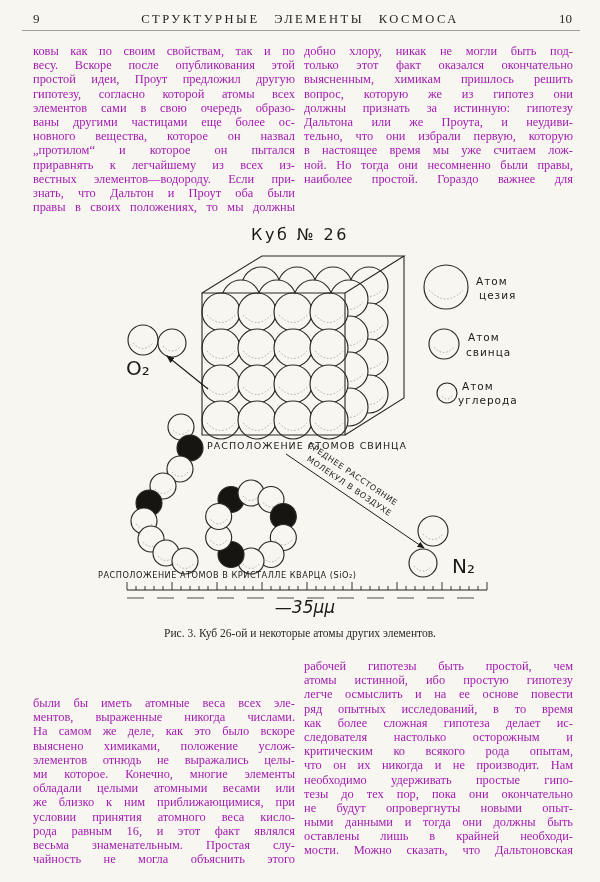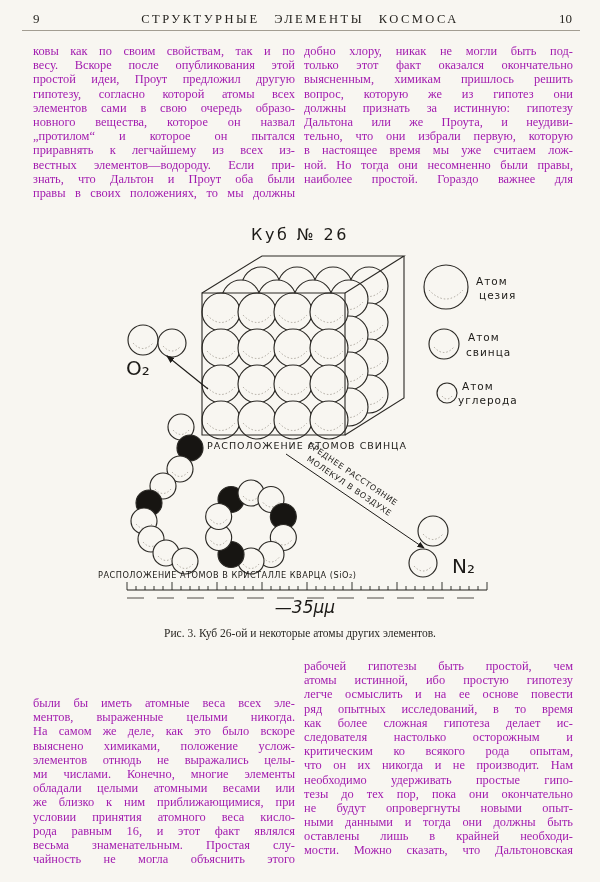--- a/index.html
+++ b/index.html
@@ -37,20 +37,21 @@
   <div class="hdr-title">СТРУКТУРНЫЕ ЭЛЕМЕНТЫ КОСМОСА</div>
   <div class="hdr-num right">10</div>
   <div class="hdr-rule"></div>
 
   <div class="col" id="col-tl">
       <div class="tline">ковы как по своим свойствам, так и по</div>
       <div class="tline">весу. Вскоре после опубликования этой</div>
       <div class="tline">простой идеи, Проут предложил другую</div>
       <div class="tline">гипотезу, согласно которой атомы всех</div>
       <div class="tline">элементов сами в свою очередь образо-</div>
+      <div class="tline">ваны другими частицами еще более ос-</div>
       <div class="tline">новного вещества, которое он назвал</div>
       <div class="tline">„протилом“ и которое он пытался</div>
       <div class="tline">приравнять к легчайшему из всех из-</div>
       <div class="tline">вестных элементов—водороду. Если при-</div>
       <div class="tline">знать, что Дальтон и Проут оба были</div>
       <div class="tline">правы в своих положениях, то мы должны</div>
     </div>
   <div class="col" id="col-tr">
       <div class="tline">добно хлору, никак не могли быть под-</div>
       <div class="tline">только этот факт оказался окончательно</div>
@@ -58,25 +59,25 @@
       <div class="tline">вопрос, которую же из гипотез они</div>
       <div class="tline">должны признать за истинную: гипотезу</div>
       <div class="tline">Дальтона или же Проута, и неудиви-</div>
       <div class="tline">тельно, что они избрали первую, которую</div>
       <div class="tline">в настоящее время мы уже считаем лож-</div>
       <div class="tline">ной. Но тогда они несомненно были правы,</div>
       <div class="tline">наиболее простой. Гораздо важнее для</div>
     </div>
   <div class="col" id="col-bl">
       <div class="tline">были бы иметь атомные веса всех эле-</div>
-      <div class="tline">ментов, выраженные целыми никогда.</div>
+      <div class="tline">ментов, выраженные никогда числами.</div>
       <div class="tline">На самом же деле, как это было вскоре</div>
       <div class="tline">выяснено химиками, положение услож-</div>
       <div class="tline">элементов отнюдь не выражались целы-</div>
-      <div class="tline">ми числами. Конечно, многие элементы</div>
+      <div class="tline">ми которое. Конечно, многие элементы</div>
       <div class="tline">обладали целыми атомными весами или</div>
       <div class="tline">же близко к ним приближающимися, при</div>
       <div class="tline">условии принятия атомного веса кисло-</div>
       <div class="tline">рода равным 16, и этот факт являлся</div>
       <div class="tline">весьма знаменательным. Простая слу-</div>
       <div class="tline">чайность не могла объяснить этого</div>
     </div>
   <div class="col" id="col-br">
       <div class="tline">рабочей гипотезы быть простой, чем</div>
       <div class="tline">атомы истинной, ибо простую гипотезу</div>

